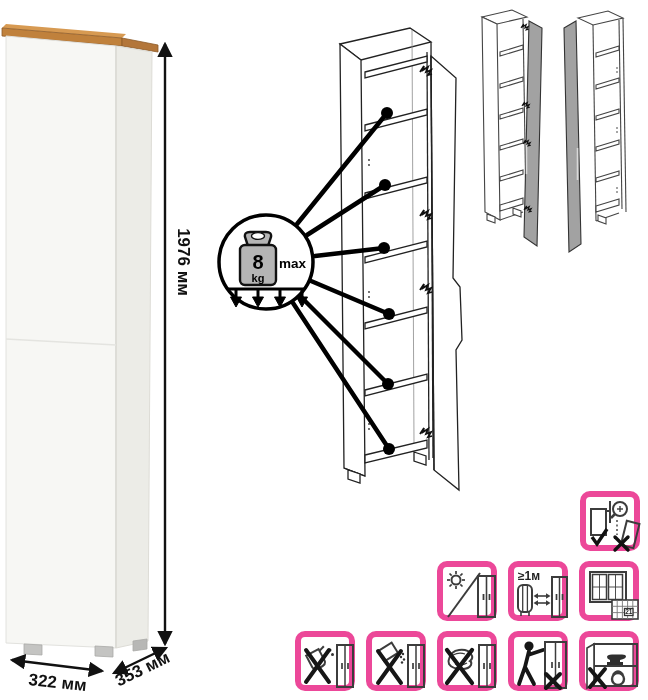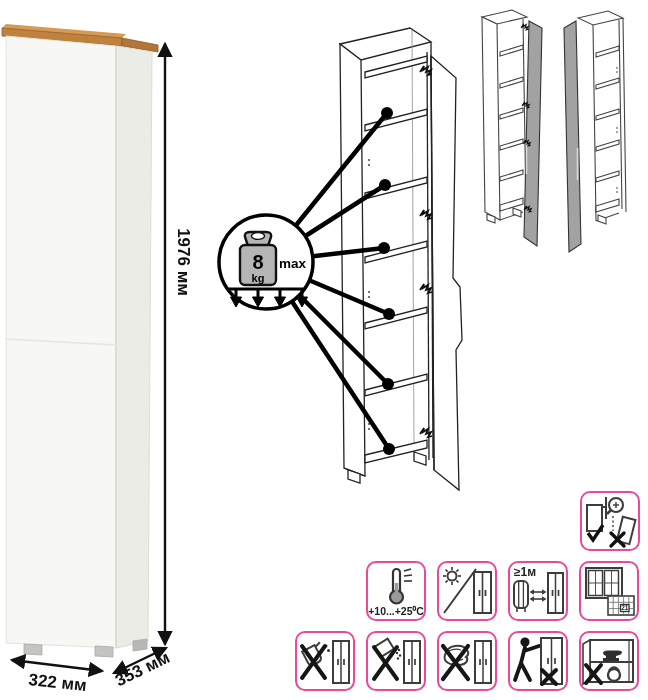--- a/index.html
+++ b/index.html
@@ -1,21 +1,21 @@
 <!DOCTYPE html>
 <html><head>
 <meta charset="utf-8">
 <style>
   html,body{margin:0;padding:0;background:#fff;}
   body{width:648px;height:700px;position:relative;overflow:hidden;
        font-family:"Liberation Sans", sans-serif;}
   #stage{position:absolute;left:0;top:0;width:648px;height:700px;}
   svg text{font-family:"Liberation Sans", sans-serif;}
   .icon-box{position:absolute;width:60px;height:60px;background:#fff;
-    border:2px solid #ec4899;border-radius:10px;box-sizing:border-box;}
+    border:6px solid #ec4899;border-radius:10px;box-sizing:border-box;}
   .icon-box svg{position:absolute;left:0;top:0;}
   .dim-label{fill:#111;font-weight:bold;font-size:17px;}
 </style>
 </head>
 <body>
 
 <div id="stage">
 
 
 <svg width="648" height="700" viewBox="0 0 648 700">
@@ -212,35 +212,20 @@
     <line x1="31" y1="23" x2="31" y2="38" stroke="#3c3c3c" stroke-width="1.4" stroke-dasharray="2,2.5"></line>
     <g stroke="#111" stroke-width="3.4" stroke-linecap="round">
       <line x1="29" y1="40" x2="42" y2="53"></line>
           <line x1="42" y1="40" x2="29" y2="53"></line>
     </g>
   </svg>
 </div>
 
 
 
-<div class="icon-box" style="left:366px;top:561px">
-  <svg width="56" height="56" viewBox="0 0 56 56">
-    <g stroke="#333" fill="none">
-      <rect x="25" y="6" width="7" height="26" rx="3.5" stroke-width="2.2"></rect>
-      <circle cx="28.5" cy="34" r="6.5" stroke-width="2.2" fill="#9a9a9a"></circle>
-      <line x1="28.5" y1="20" x2="28.5" y2="32" stroke="#9a9a9a" stroke-width="3.5"></line>
-      <g stroke-width="1.6">
-        <line x1="36" y1="8" x2="43" y2="6"></line>
-            <line x1="36" y1="13" x2="44" y2="12"></line>
-            <line x1="36" y1="18" x2="44" y2="18"></line>
-      </g>
-    </g>
-    <text x="28" y="52" text-anchor="middle" font-size="10.5" font-weight="bold" fill="#222">+10...+25⁰C</text>
-  </svg>
-</div>
 
 <div class="icon-box" style="left:437px;top:561px">
   <svg width="56" height="56" viewBox="0 0 56 56">
     <g stroke="#3c3c3c" fill="none">
       <circle cx="13" cy="13" r="4.5" stroke-width="2"></circle>
       <g stroke-width="1.7">
         <line x1="13" y1="4" x2="13" y2="7"></line>
             <line x1="13" y1="19" x2="13" y2="22"></line>
         <line x1="4" y1="13" x2="7" y2="13"></line>
             <line x1="19" y1="13" x2="22" y2="13"></line>

